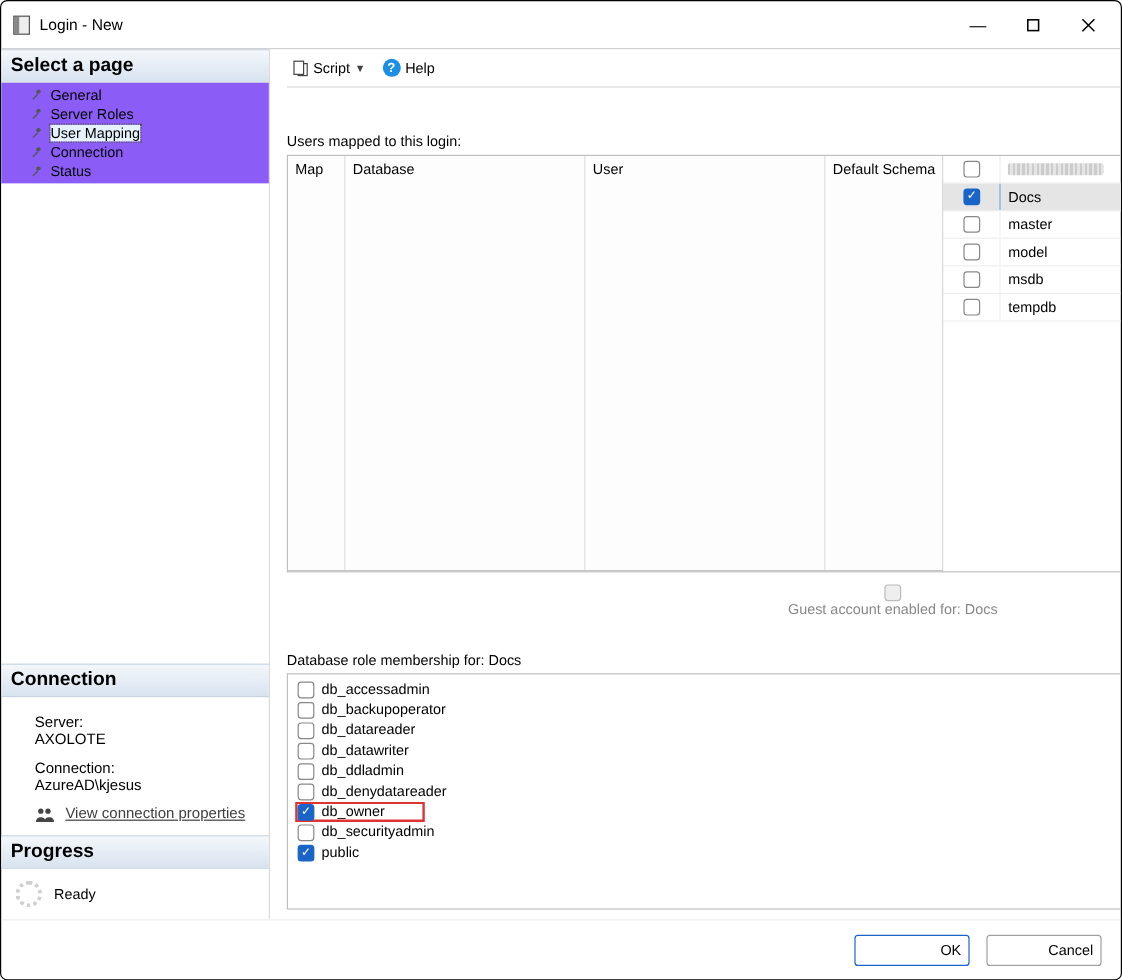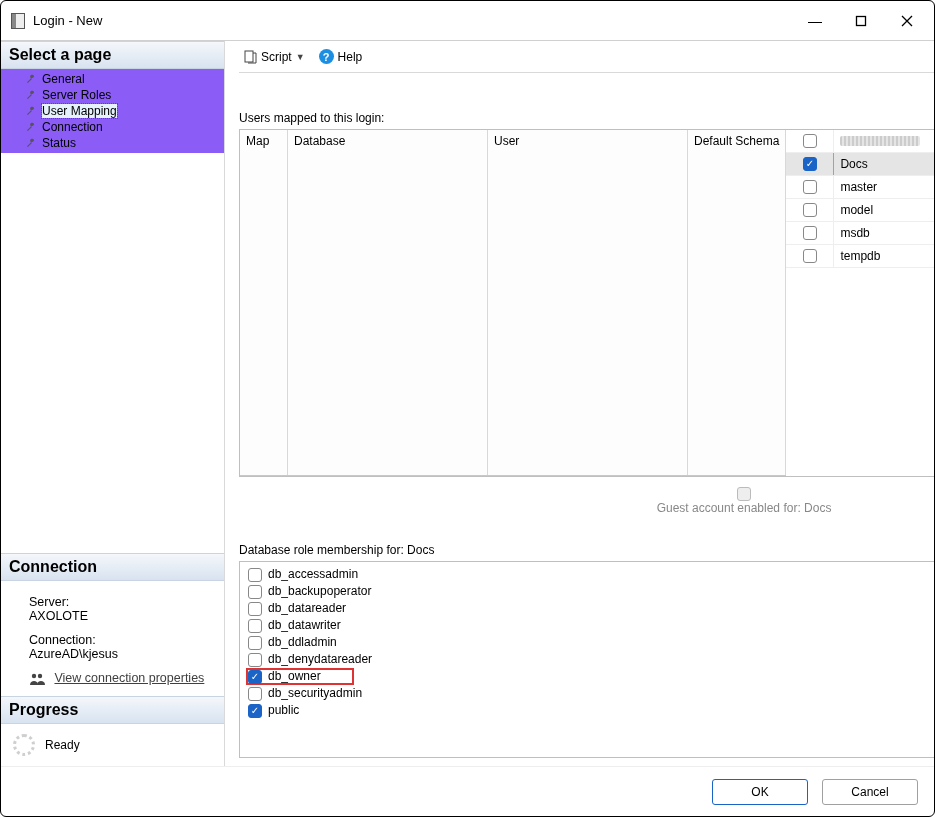--- a/index.html
+++ b/index.html
@@ -63,20 +63,21 @@
     gap: 14px;
     padding: 0 16px;
     border-top: 1px solid #eee;
   }
   .btn {
     width: 96px; height: 26px;
     border: 1px solid #a0a0a0;
     background: #fff;
     font-size: 12px;
     border-radius: 3px;
+    text-align: right;
   }
   .btn.primary { border: 1.5px solid #1a64c8; }
 
   
   .panel-header {
     background: linear-gradient(#f4f7fb, #d8e3f0);
     border-top: 1px solid #c8d4e2;
     border-bottom: 1px solid #c8d4e2;
     font-weight: bold;
     padding: 4px 8px;

